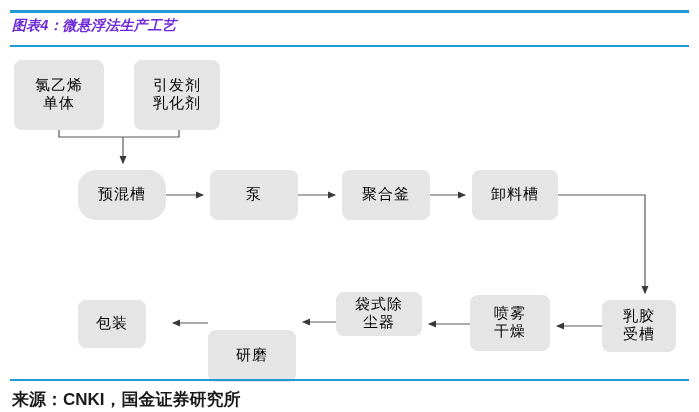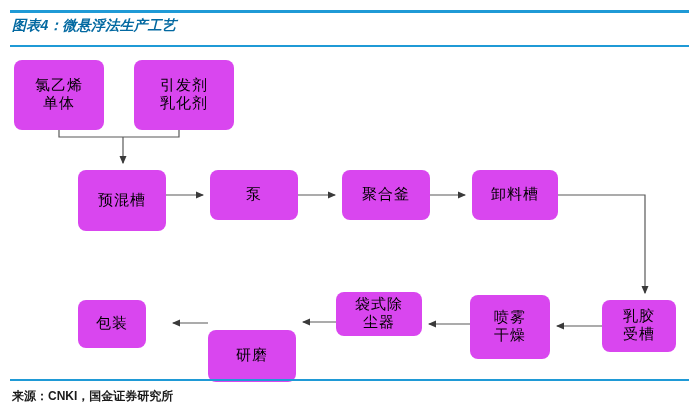--- a/index.html
+++ b/index.html
@@ -32,48 +32,48 @@
   .rule-under  { top: 45px;  height: 2px; }
   .rule-footer { top: 379px; height: 2px; }
 
   #page-title {
     position: absolute;
     left: 12px;
     top: 17px;
     font-size: 14px;
     font-weight: bold;
     font-style: italic;
-    color: #0369a1;
+    color: #6d28d9;
     letter-spacing: 0.2px;
     white-space: nowrap;
   }
 
   #source-note {
     position: absolute;
     left: 12px;
     top: 388px;
-    font-size: 12px;
+    font-size: 17px;
     font-weight: bold;
     color: #1a1a1a;
     white-space: nowrap;
   }
 
   
   #connectors {
     position: absolute;
     left: 0; top: 0;
     width: 699px;
     height: 412px;
   }
 
   
   .node {
     position: absolute;
     box-sizing: border-box;
-    background: #d946ef;
+    background: #e5e5e5;
     border-radius: 8px;
     display: flex;
     align-items: center;
     justify-content: center;
     text-align: center;
     color: #000000;
     font-size: 15px;
     line-height: 1.18;
     font-family: "DejaVu Sans", "Liberation Sans", sans-serif;
     letter-spacing: 1px;
@@ -111,45 +111,45 @@
       <path d="M470,324 L429,324" marker-end="url(#arrowhead)"></path>
       <path d="M336,322 L303,322" marker-end="url(#arrowhead)"></path>
       <path d="M208,323 L173,323" marker-end="url(#arrowhead)"></path>
     </g>
   </svg>
 
   <div class="node" style="left:14px; top:60px; width:90px; height:70px;">
     <span class="label">氯乙烯<br>单体</span>
   </div>
 
-  <div class="node" style="left:134px; top:60px; width:100px; height:70px;">
+  <div class="node" style="left:134px; top:60px; width:86px; height:70px;">
     <span class="label">引发剂<br>乳化剂</span>
   </div>
 
-  <div class="node" style="left:78px; top:170px; width:88px; height:61px;">
+  <div class="node" style="left:78px; top:170px; width:88px; height:50px;border-radius:18px;">
     <span class="label">预混槽</span>
   </div>
 
   <div class="node" style="left:210px; top:170px; width:88px; height:50px;">
     <span class="label">泵</span>
   </div>
 
   <div class="node" style="left:342px; top:170px; width:88px; height:50px;">
     <span class="label">聚合釜</span>
   </div>
 
   <div class="node" style="left:472px; top:170px; width:86px; height:50px;">
     <span class="label">卸料槽</span>
   </div>
 
   <div class="node" style="left:602px; top:300px; width:74px; height:52px;text-align:center;">
     <span class="label">乳胶<br>受槽</span>
   </div>
 
-  <div class="node" style="left:470px; top:295px; width:80px; height:64px;">
+  <div class="node" style="left:470px; top:295px; width:80px; height:56px;">
     <span class="label">喷雾<br>干燥</span>
   </div>
 
   <div class="node" style="left:336px; top:292px; width:86px; height:44px;">
     <span class="label">袋式除<br>尘器</span>
   </div>
 
   <div class="node" style="left:208px; top:297px; width:88px; height:52px;margin-top:33px;">
     <span class="label">研磨</span>
   </div>

